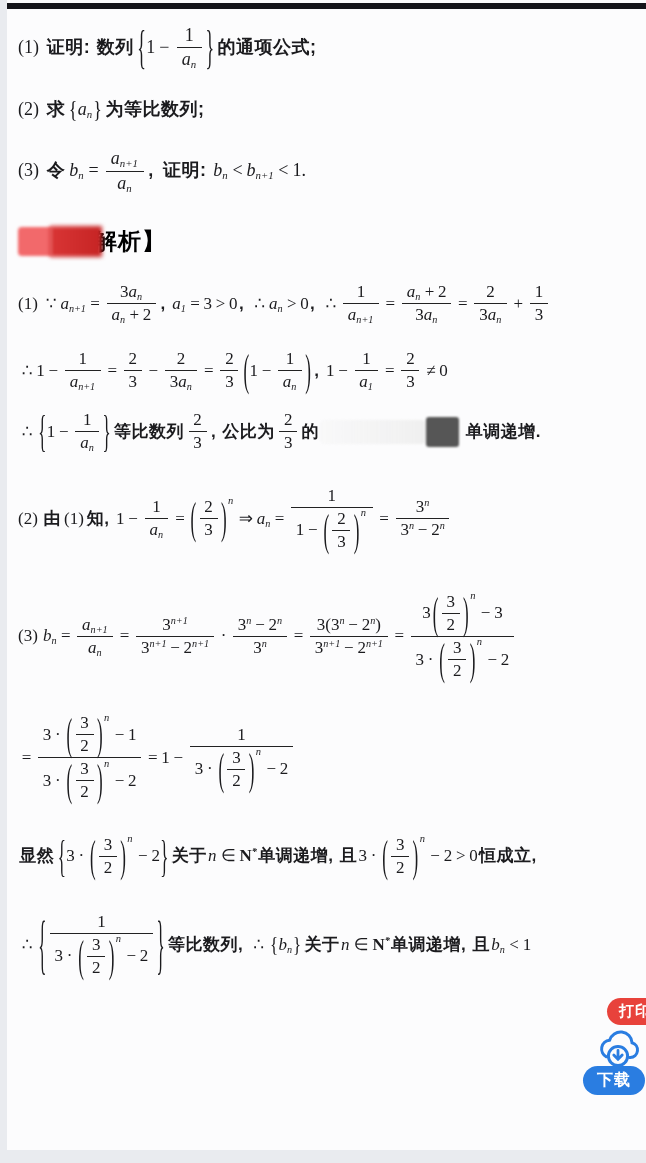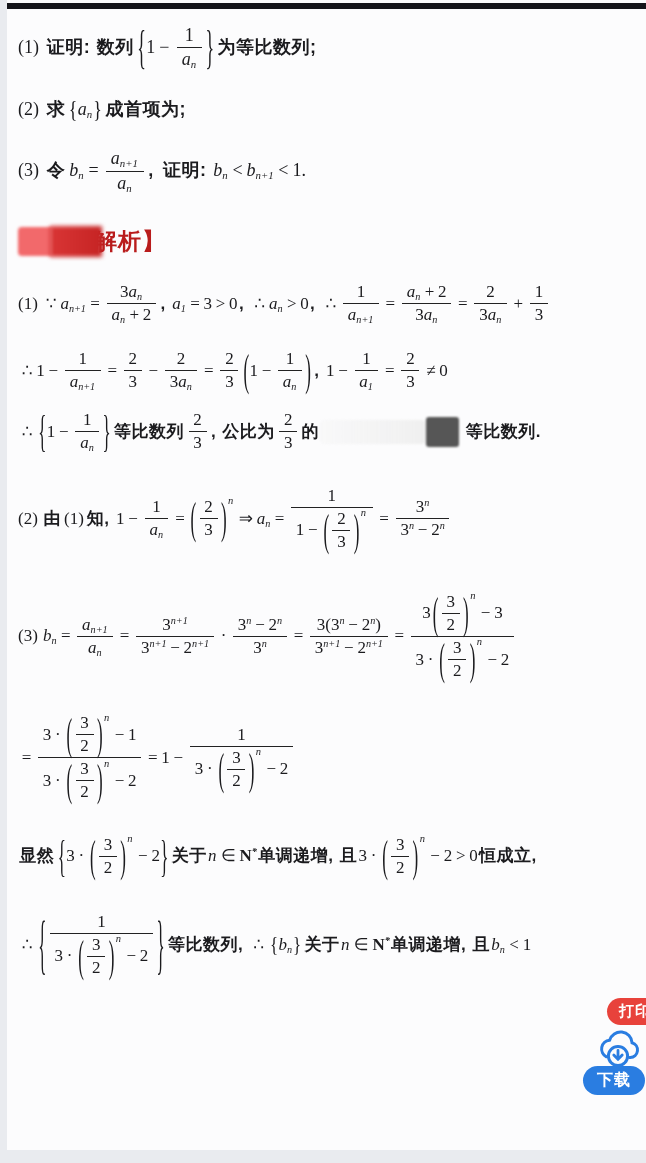--- a/index.html
+++ b/index.html
@@ -85,21 +85,21 @@
     width:34px;height:29px;border-radius:4px 0 0 4px;
     background:#f2696b;filter:blur(1.5px);
   }
   .blur-b{
     width:52px;height:31px;margin-left:-2px;
     background:linear-gradient(90deg,#d93535,#c62424);
     filter:blur(2px);
   }
   .header-label{
     font-family:"Liberation Sans", sans-serif;
-    font-weight:700;font-size:23px;color:#b91c1c;
+    font-weight:700;font-size:23px;color:#000000;
     margin-left:-8px;letter-spacing:1px;
   }
   
   .print-badge{
     position:absolute;right:-17px;top:998px;z-index:9;
     background:#e8423b;color:#fff;
     font-family:"Liberation Sans", sans-serif;
     font-size:15px;font-weight:700;
     padding:4px 12px;border-radius:15px;letter-spacing:1px;
     cursor:pointer;
@@ -149,34 +149,34 @@
               <span class="m-frow top">
                 <span class="m-num">1</span>
               </span>
               <span class="m-frow">
                 <span class="m-var">a<sub>n</sub></span>
               </span>
             </span>
           </span>
           <span class="m-delim" style="transform: scaleY(2.575);">}</span>
         </span>
-        <span class="m-cjk">为等比数列;</span>
+        <span class="m-cjk">的通项公式;</span>
       </div>
     <div class="math-line q mt-q2">
         <span class="m-num">(2)</span>
         <span class="m-space" style="width: 0.35em;"></span>
         <span class="m-cjk">求</span>
         <span class="m-fence">
           <span class="m-delim" style="transform: scaleY(1.26);">{</span>
           <span class="m-fbody">
             <span class="m-var">a<sub>n</sub></span>
           </span>
           <span class="m-delim" style="transform: scaleY(1.26);">}</span>
         </span>
-        <span class="m-cjk">成首项为;</span>
+        <span class="m-cjk">为等比数列;</span>
       </div>
     <div class="math-line q mt-q3">
         <span class="m-num">(3)</span>
         <span class="m-space" style="width: 0.35em;"></span>
         <span class="m-cjk">令</span>
         <span class="m-space" style="width: 0.15em;"></span>
         <span class="m-var">b<sub>n</sub></span>
         <span class="m-op">=</span>
         <span class="m-frac">
           <span class="m-frow top">
@@ -391,21 +391,21 @@
           <span class="m-frow top">
             <span class="m-num">2</span>
           </span>
           <span class="m-frow">
             <span class="m-num">3</span>
           </span>
         </span>
         <span class="m-cjk">的</span>
         <span class="m-blur-light"></span>
         <span class="m-blur-dark"></span>
-        <span class="m-cjk">等比数列.</span>
+        <span class="m-cjk">单调递增.</span>
       </div>
     <div class="math-line mt-s4">
         <span class="m-num">(2)</span>
         <span class="m-space" style="width: 0.25em;"></span>
         <span class="m-cjk">由</span>
         <span class="m-space" style="width: 0.1em;"></span>
         <span class="m-num">(1)</span>
         <span class="m-space" style="width: 0.1em;"></span>
         <span class="m-cjk">知,</span>
         <span class="m-space" style="width: 0.3em;"></span>

